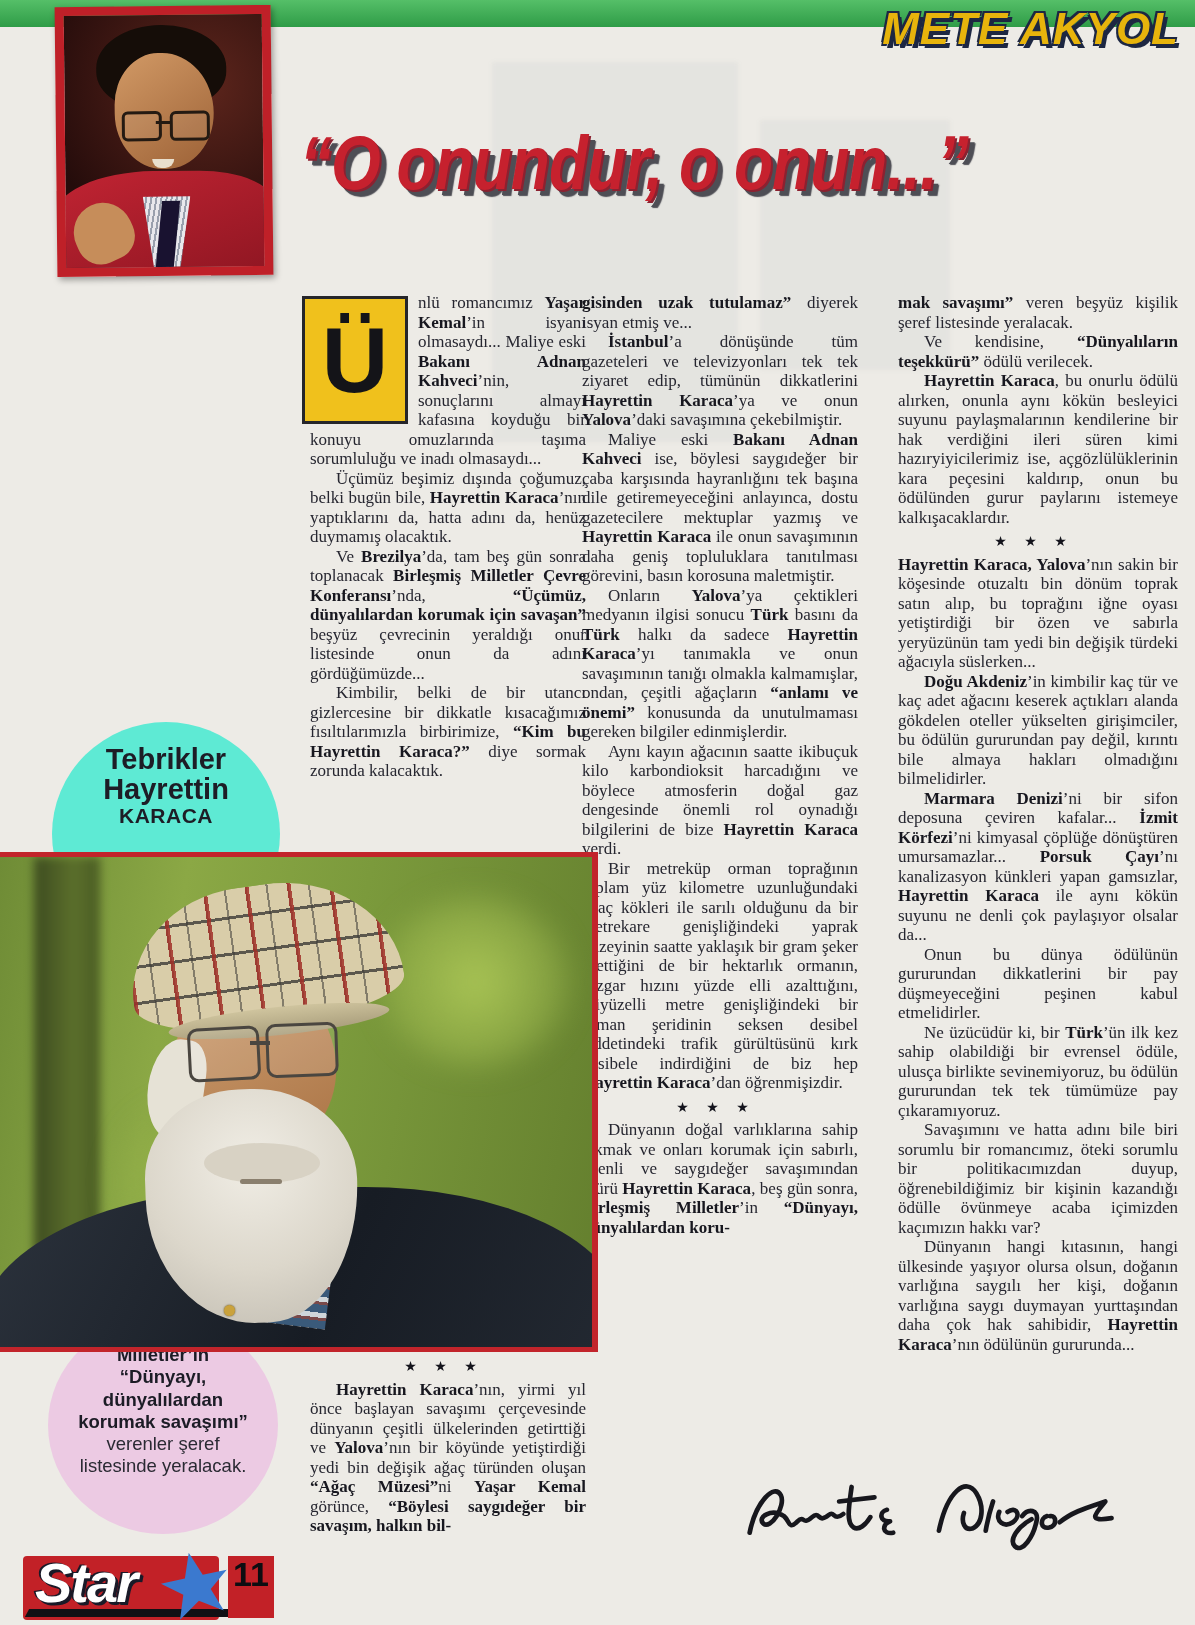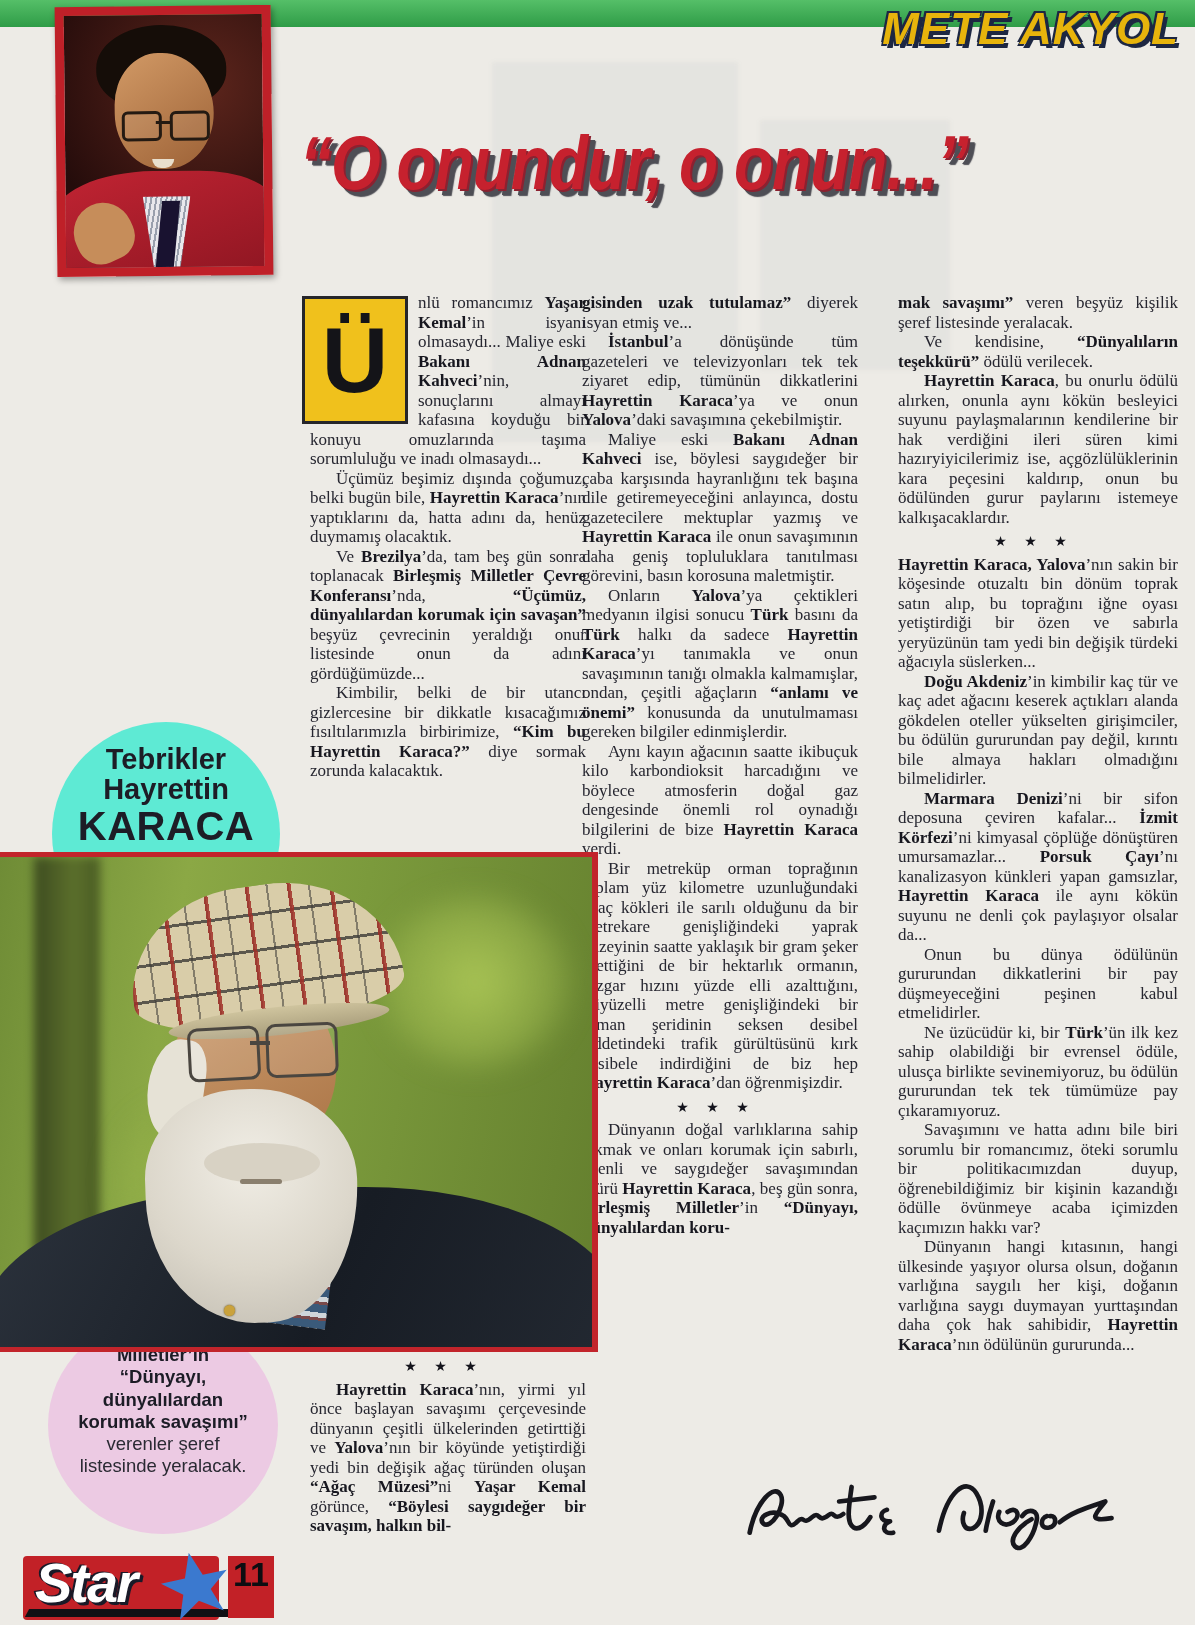--- a/index.html
+++ b/index.html
@@ -51,21 +51,21 @@
   #col3{left:890px;top:293px;width:288px;height:1286px;}
   #dropcap{float:left;width:100px;height:122px;margin:3px 10px 2px 0;background:#f0c11c;
            border:3px solid #26262a;display:flex;align-items:center;justify-content:center;}
   #dropcap span{font-family:"Liberation Sans",sans-serif;font-weight:900;font-size:92px;
                 line-height:1;color:#141418;}
   
   .pinkcircle{position:absolute;border-radius:50%;z-index:2;
               font-family:"Liberation Sans",sans-serif;text-align:center;}
   #circle1{left:52px;top:722px;width:228px;height:224px;background:#5eead4;padding-top:0;}
   #circle1 .l{font-weight:bold;color:#1d1d26;line-height:1.05;}
-  #c1l1{margin-top:22px;font-size:29px;} #c1l2{font-size:29px;} #c1l3{font-size:40px;letter-spacing:.5px;}
+  #c1l1{margin-top:22px;font-size:29px;} #c1l2{font-size:29px;} #c1l3{font-size:21px;letter-spacing:.5px;}
   #circle2{left:48px;top:1316px;width:230px;height:218px;background:#eccae3;
            display:flex;justify-content:center;}
   #circle2 .inner{width:178px;font-size:18.5px;line-height:1.2;color:#2a2a33;margin-top:6px;}
   #circle2 b{color:#1c1c26;}
   
   #mainphoto{position:absolute;left:0;top:852px;width:592px;height:490px;z-index:3;overflow:hidden;
              border-top:5px solid #c2242b;border-bottom:5px solid #c2242b;border-right:6px solid #c2242b;
              background:linear-gradient(100deg,#6f8c36 0%,#8ba845 28%,#7b9a3c 55%,#647f2e 100%);}
   .mp{position:absolute;}
   #mp-trunk{left:34px;top:0;width:66px;height:100%;

